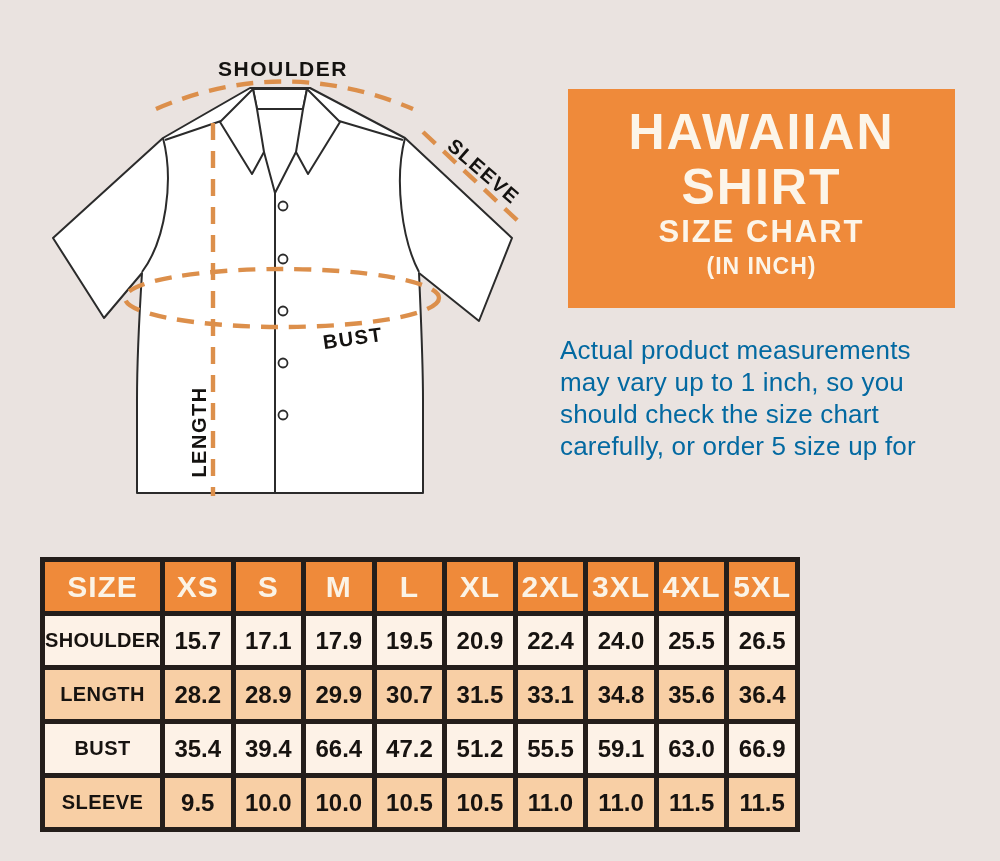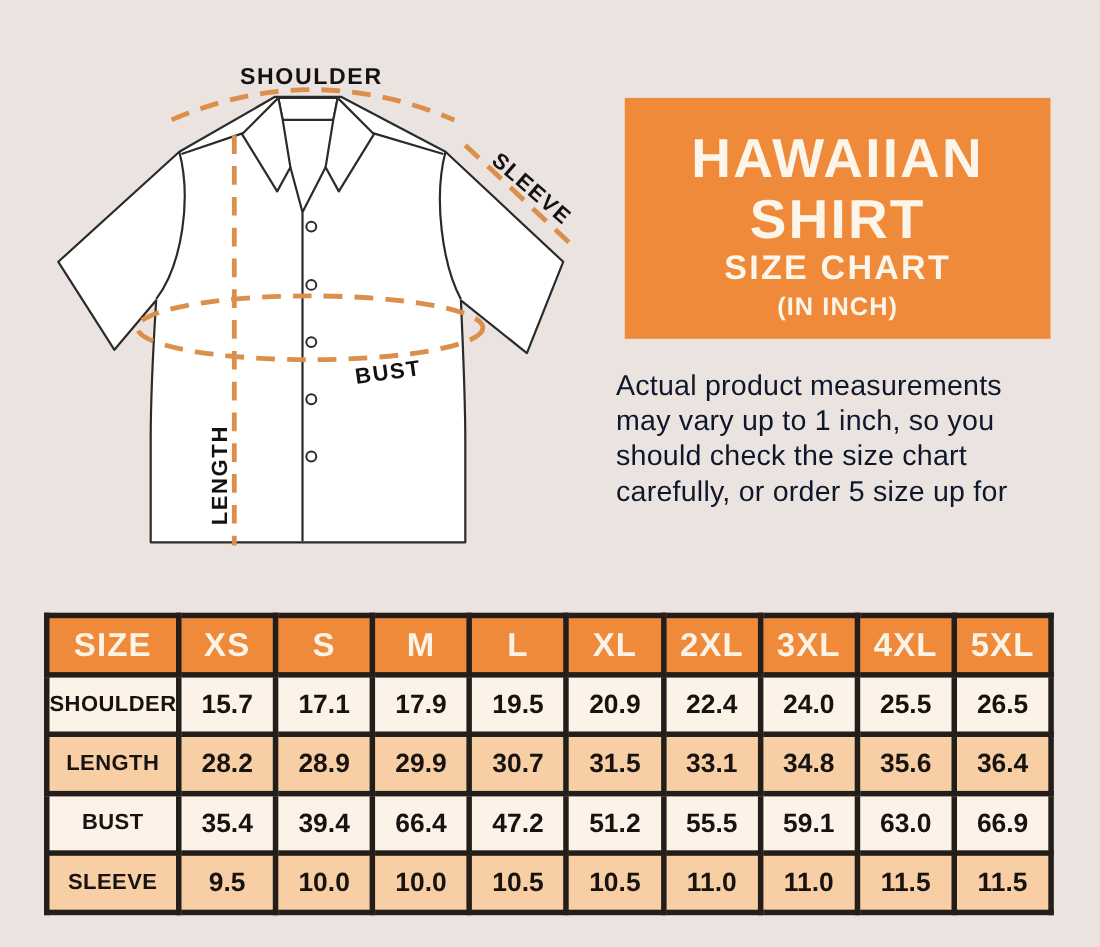--- a/index.html
+++ b/index.html
@@ -17,41 +17,41 @@
   .diagram{
     position:absolute;left:25px;top:45px;width:530px;height:505px;
   }
   
   .title-box{
     position:absolute;left:568px;top:89px;width:387px;height:219px;
     background:#ef8a3a;
     color:#fcf5e9;
     text-align:center;
     box-sizing:border-box;
-    padding-top:28px;
+    padding-top:16px;
   }
   .title-line{
     font-size:50px;line-height:55px;font-weight:bold;letter-spacing:2px;
   }
   .subtitle{
     font-size:31px;line-height:34px;font-weight:bold;letter-spacing:2px;
   }
   .unit-note{
     font-size:23px;line-height:26px;font-weight:bold;letter-spacing:1px;
     margin-top:4px;
   }
   
   .description{
     position:absolute;left:560px;top:334px;width:410px;
-    color:#0f172a;
+    color:#0369a1;
     font-size:26px;line-height:32px;letter-spacing:0.2px;
   }
   
   table.size-table{
-    position:absolute;left:40px;top:557px;width:918px;
+    position:absolute;left:40px;top:557px;width:760px;
     border-collapse:collapse;table-layout:fixed;
   }
   .size-table col.label-col{width:120px;}
   .size-table th,.size-table td{
     border:5px solid #241e1b;
     text-align:center;vertical-align:middle;
     height:49px;padding:0;
     color:#171310;
   }
   .size-table th{

